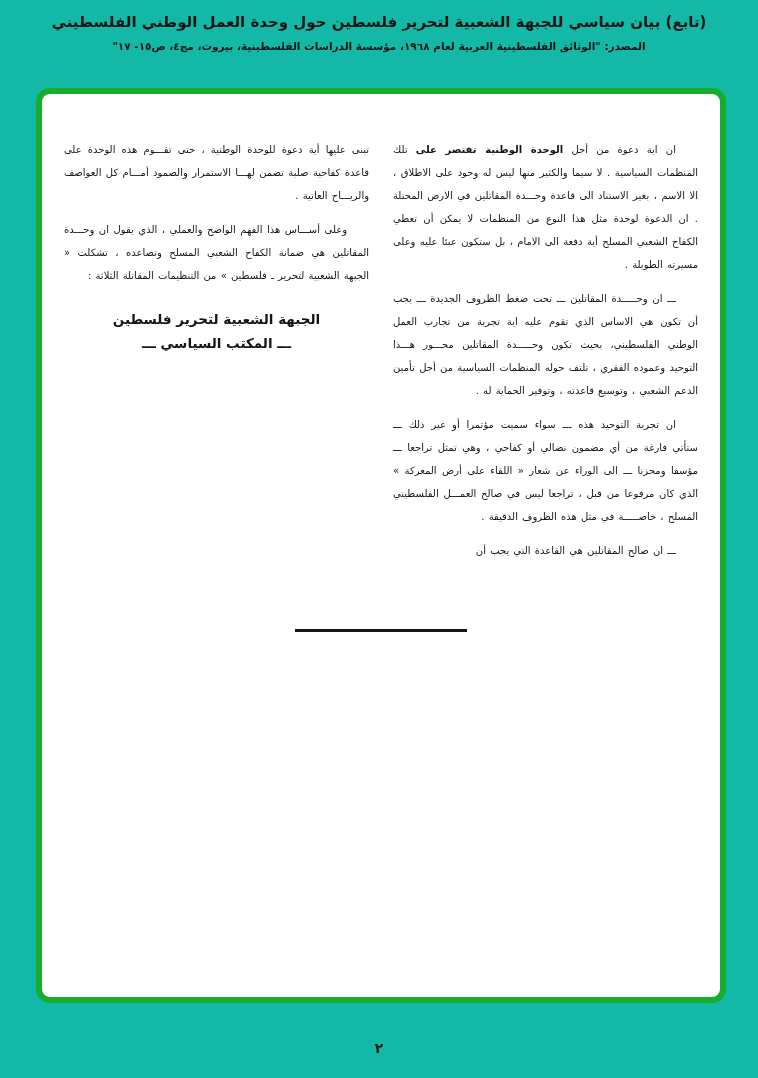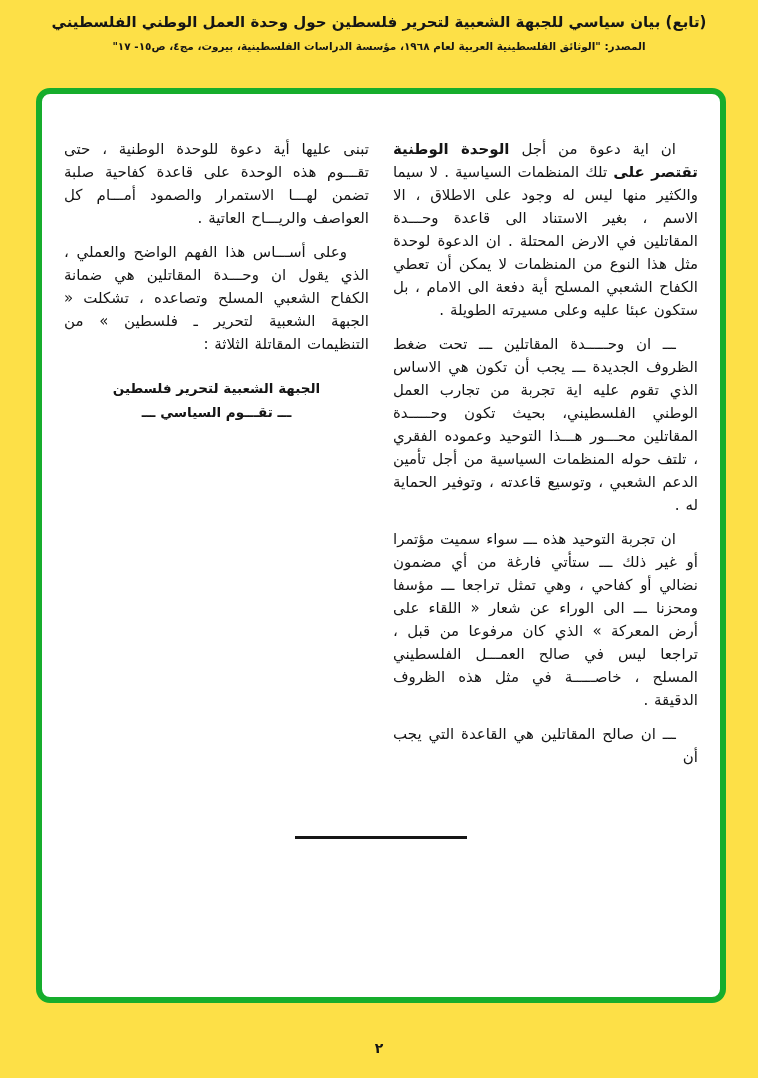--- a/index.html
+++ b/index.html
@@ -6,21 +6,21 @@
     margin: 0;
     padding: 0;
     background: #ffffff;
     font-family: "DejaVu Sans", sans-serif;
     color: #151515;
   }
   .page {
     position: relative;
     width: 758px;
     height: 1078px;
-    background: #fde047;
+    background: #14b8a6;
     overflow: hidden;
   }
   .header {
     direction: rtl;
     text-align: center;
     padding-top: 12px;
   }
   .doc-title {
     font-size: 15px;
     font-weight: bold;
@@ -46,21 +46,21 @@
     display: flex;
     gap: 24px;
     padding: 44px 22px 0 22px;
   }
   .col {
     flex: 1 1 0;
     min-width: 0;
   }
   .para {
     direction: rtl;
-    font-size: 15px;
+    font-size: 10px;
     line-height: 23px;
     text-align: justify;
     margin: 0 0 11px 0;
     word-spacing: 1px;
   }
   .para.indent {
     text-indent: 22px;
   }
   .signature {
     direction: rtl;
@@ -104,21 +104,21 @@
         <p class="para indent">ـــ ان وحـــــدة المقاتلين ـــ تحت ضغط الظروف الجديدة ـــ يجب أن تكون هي الاساس الذي تقوم عليه اية تجربة من تجارب العمل الوطني الفلسطيني، بحيث تكون وحـــــدة المقاتلين محـــور هـــذا التوحيد وعموده الفقري ، تلتف حوله المنظمات السياسية من أجل تأمين الدعم الشعبي ، وتوسيع قاعدته ، وتوفير الحماية له .</p>
         <p class="para indent">ان تجربة التوحيد هذه ـــ سواء سميت مؤتمرا أو غير ذلك ـــ ستأتي فارغة من أي مضمون نضالي أو كفاحي ، وهي تمثل تراجعا ـــ مؤسفا ومحزنا ـــ الى الوراء عن شعار « اللقاء على أرض المعركة » الذي كان مرفوعا من قبل ، تراجعا ليس في صالح العمـــل الفلسطيني المسلح ، خاصـــــة في مثل هذه الظروف الدقيقة .</p>
         <p class="para indent">ـــ ان صالح المقاتلين هي القاعدة التي يجب أن</p>
       </section>
 
       <section class="col">
         <p class="para">تبنى عليها أية دعوة للوحدة الوطنية ، حتى تقـــوم هذه الوحدة على قاعدة كفاحية صلبة تضمن لهـــا الاستمرار والصمود أمـــام كل العواصف والريـــاح العاتية .</p>
         <p class="para indent">وعلى أســـاس هذا الفهم الواضح والعملي ، الذي يقول ان وحـــدة المقاتلين هي ضمانة الكفاح الشعبي المسلح وتصاعده ، تشكلت « الجبهة الشعبية لتحرير ـ فلسطين » من التنظيمات المقاتلة الثلاثة :</p>
         <div class="signature">
           <div>الجبهة الشعبية لتحرير فلسطين</div>
-          <div>ـــ تقـــوم السياسي ـــ</div>
+          <div>ـــ المكتب السياسي ـــ</div>
         </div>
       </section>
 
     </div>
 
     <div class="divider"></div>
   </div>
 
   <div class="page-number">٢</div>
 

